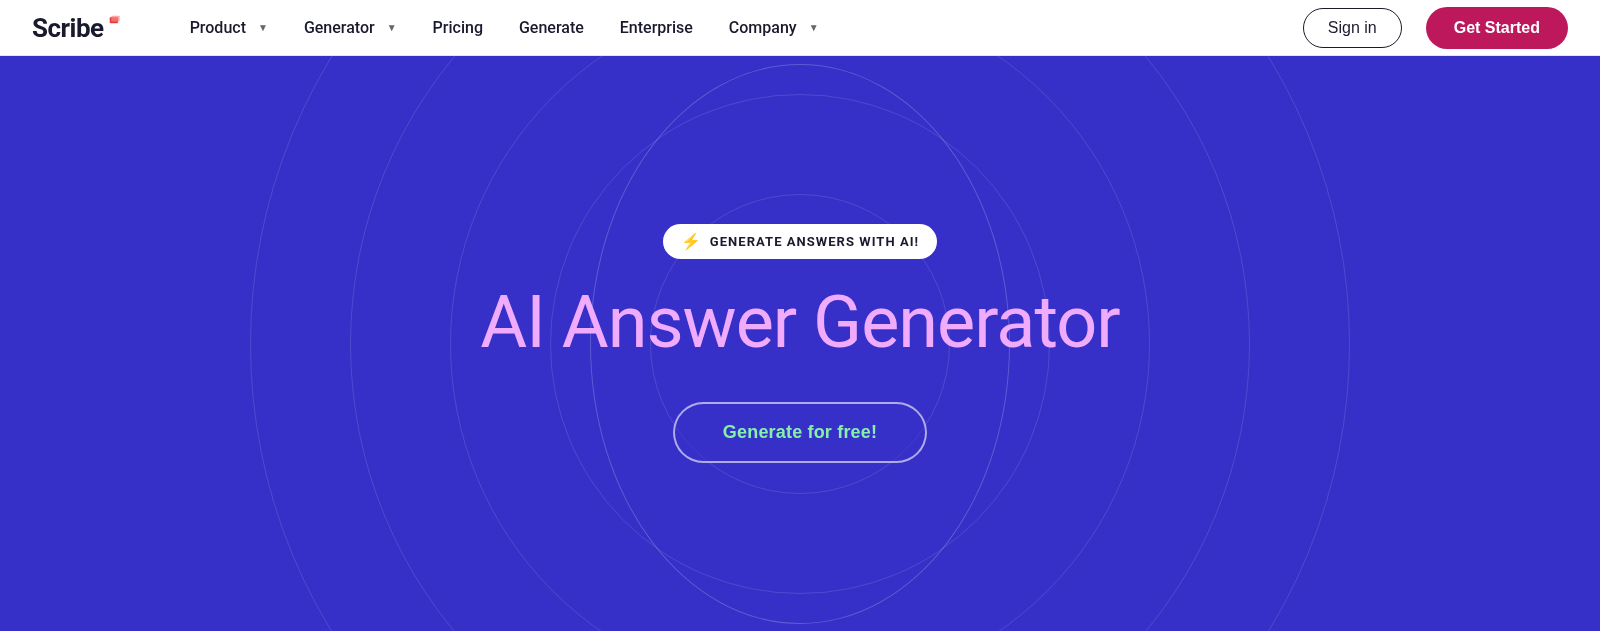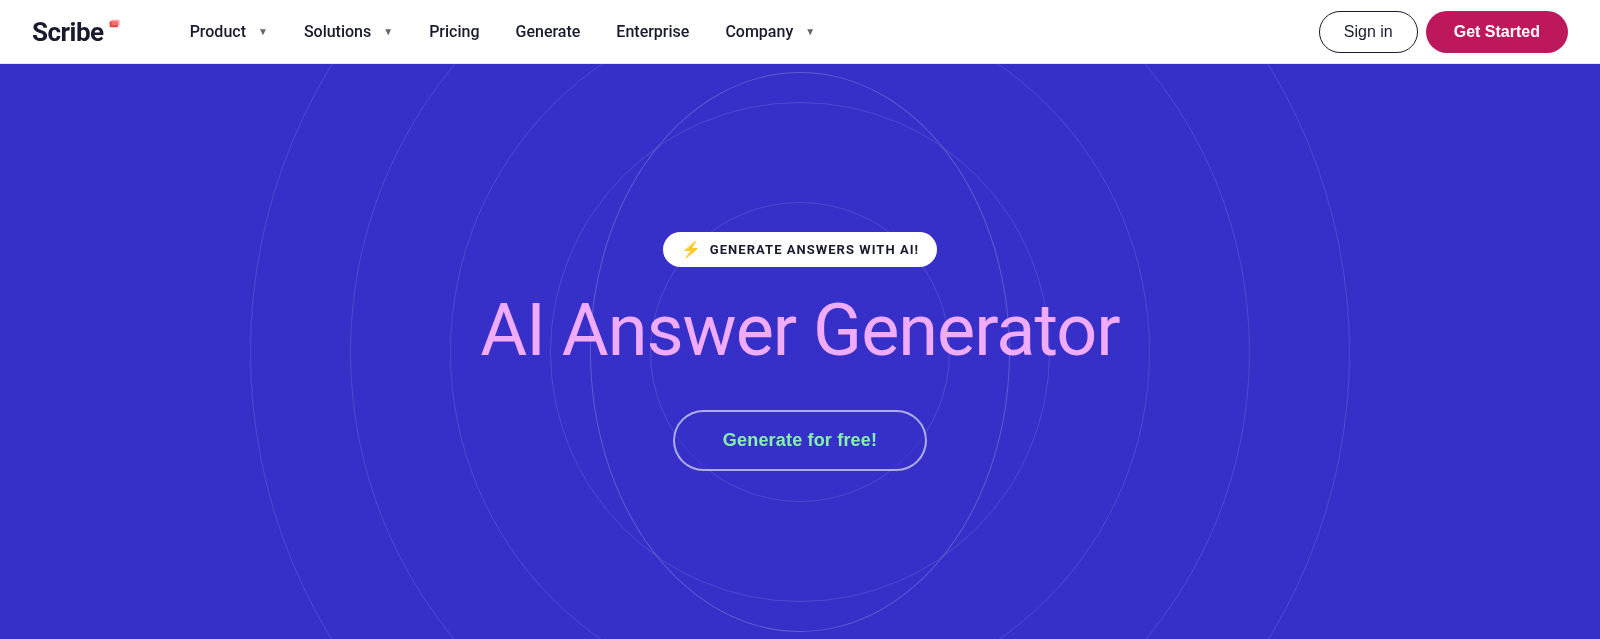--- a/index.html
+++ b/index.html
@@ -12,21 +12,21 @@
       font-family: -apple-system, BlinkMacSystemFont, 'Segoe UI', Roboto, sans-serif;
       width: 1600px;
       height: 639px;
       overflow: hidden;
     }
 
     
     .navbar {
       display: flex;
       align-items: center;
-      height: 64px;
+      height: 56px;
       background: #ffffff;
       padding: 0 32px;
       border-bottom: 1px solid #e5e7eb;
       position: relative;
       z-index: 10;
     }
 
     .logo-area {
       display: flex;
       align-items: center;
@@ -73,21 +73,22 @@
       text-decoration: none;
     }
 
     .chevron {
       font-size: 10px;
       color: #666;
     }
 
     .nav-actions {
       display: flex;
-      gap: 8px;
+      align-items: center;
+      gap: 24px;
       margin-left: auto;
     }
 
     .sign-in-btn {
       padding: 10px 24px;
       border: 1.5px solid #1a1a2e;
       border-radius: 30px;
       background: transparent;
       font-size: 16px;
       font-weight: 500;
@@ -247,21 +248,21 @@
       </svg>
     </span>
   </a>
 
   <div class="nav-links">
     <a class="nav-item" href="#">
       <span>Product</span>
       <span class="chevron">▼</span>
     </a>
     <a class="nav-item" href="#">
-      <span>Solutions</span>
+      <span>Generator</span>
       <span class="chevron">▼</span>
     </a>
     <a class="nav-item" href="#">
       <span>Pricing</span>
     </a>
     <a class="nav-item" href="#">
       <span>Generate</span>
     </a>
     <a class="nav-item" href="#">
       <span>Enterprise</span>

